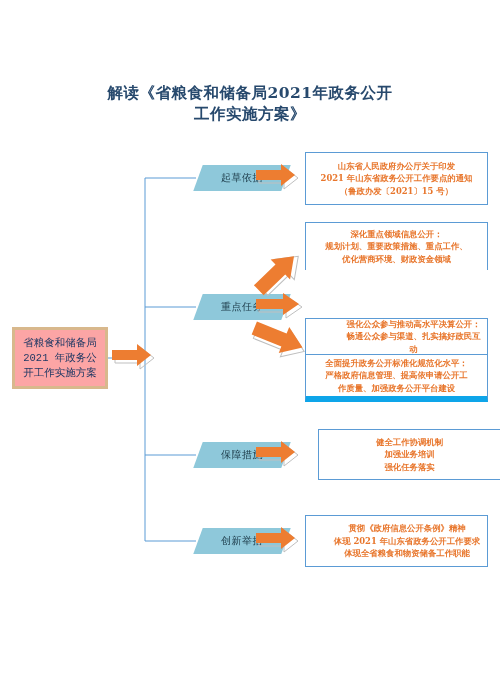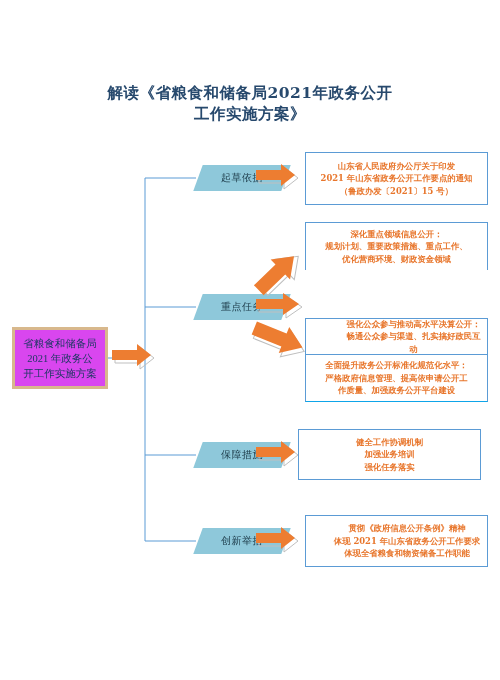--- a/index.html
+++ b/index.html
@@ -27,26 +27,26 @@
   }
 
   
   #wires{position:absolute;left:0;top:0;width:500px;height:680px;pointer-events:none;}
 
   
   .root-box{
     position:absolute;
     left:12px;top:327px;
     width:96px;height:62px;
-    background:#d946ef;
+    background:#fca5a5;
     border:3px solid #d8b88c;
     box-sizing:border-box;
     display:flex;align-items:center;justify-content:center;
     color:#1f3864;
-    font-family:Liberation Serif, serif;
+    font-family:Liberation Mono, monospace;
     font-size:10.5px;
     line-height:15px;
     text-align:center;
     white-space:pre-line;
   }
 
   
   .stage{
     position:absolute;
     width:88px;height:26px;
@@ -76,21 +76,21 @@
     font-family:"DejaVu Serif","Liberation Serif",serif;
     font-size:8.4px;
     line-height:12.4px;
     text-align:center;
     font-weight:bold;
     display:flex;align-items:center;justify-content:center;
     padding:2px 4px;
     white-space:pre-line;
   }
   .panel.stacked{border-bottom:none;}
-  .panel.stacked.last{border-bottom:1px solid #0ea5e9;}
+  .panel.stacked.last{border-bottom:6px solid #0ea5e9;}
 </style>
 </head>
 <body>
 
 <div id="canvas">
 
   <div class="title">解读《省粮食和储备局2021年政务公开
 工作实施方案》</div>
 
   <svg id="wires" viewBox="0 0 500 680">
@@ -161,21 +161,21 @@
 
   <div class="stage" style="left:198px;top:442px;">
     <span>保障措施</span>
   </div>
 
   <svg class="arrow" style="left:256px;top:441px;" width="46" height="28" viewBox="0 0 46 28">
     <path d="M3 19 L28 19 L28 25 L42 14 L28 3 L28 9 L3 9 Z" fill="none" stroke="#bfbfbf" stroke-width="1"></path>
     <path d="M0 16 L25 16 L25 22 L39 11 L25 0 L25 6 L0 6 Z" fill="#ed7d31"></path>
   </svg>
 
-  <div class="panel" style="left:298px;top:429px;width:183px;height:51px;">健全工作协调机制
+  <div class="panel" style="left:318px;top:429px;width:183px;height:51px;">健全工作协调机制
 加强业务培训
 强化任务落实</div>
 
   <div class="stage" style="left:198px;top:528px;">
     <span>创新举措</span>
   </div>
 
   <svg class="arrow" style="left:256px;top:527px;" width="46" height="28" viewBox="0 0 46 28">
     <path d="M3 19 L28 19 L28 25 L42 14 L28 3 L28 9 L3 9 Z" fill="none" stroke="#bfbfbf" stroke-width="1"></path>
     <path d="M0 16 L25 16 L25 22 L39 11 L25 0 L25 6 L0 6 Z" fill="#ed7d31"></path>

